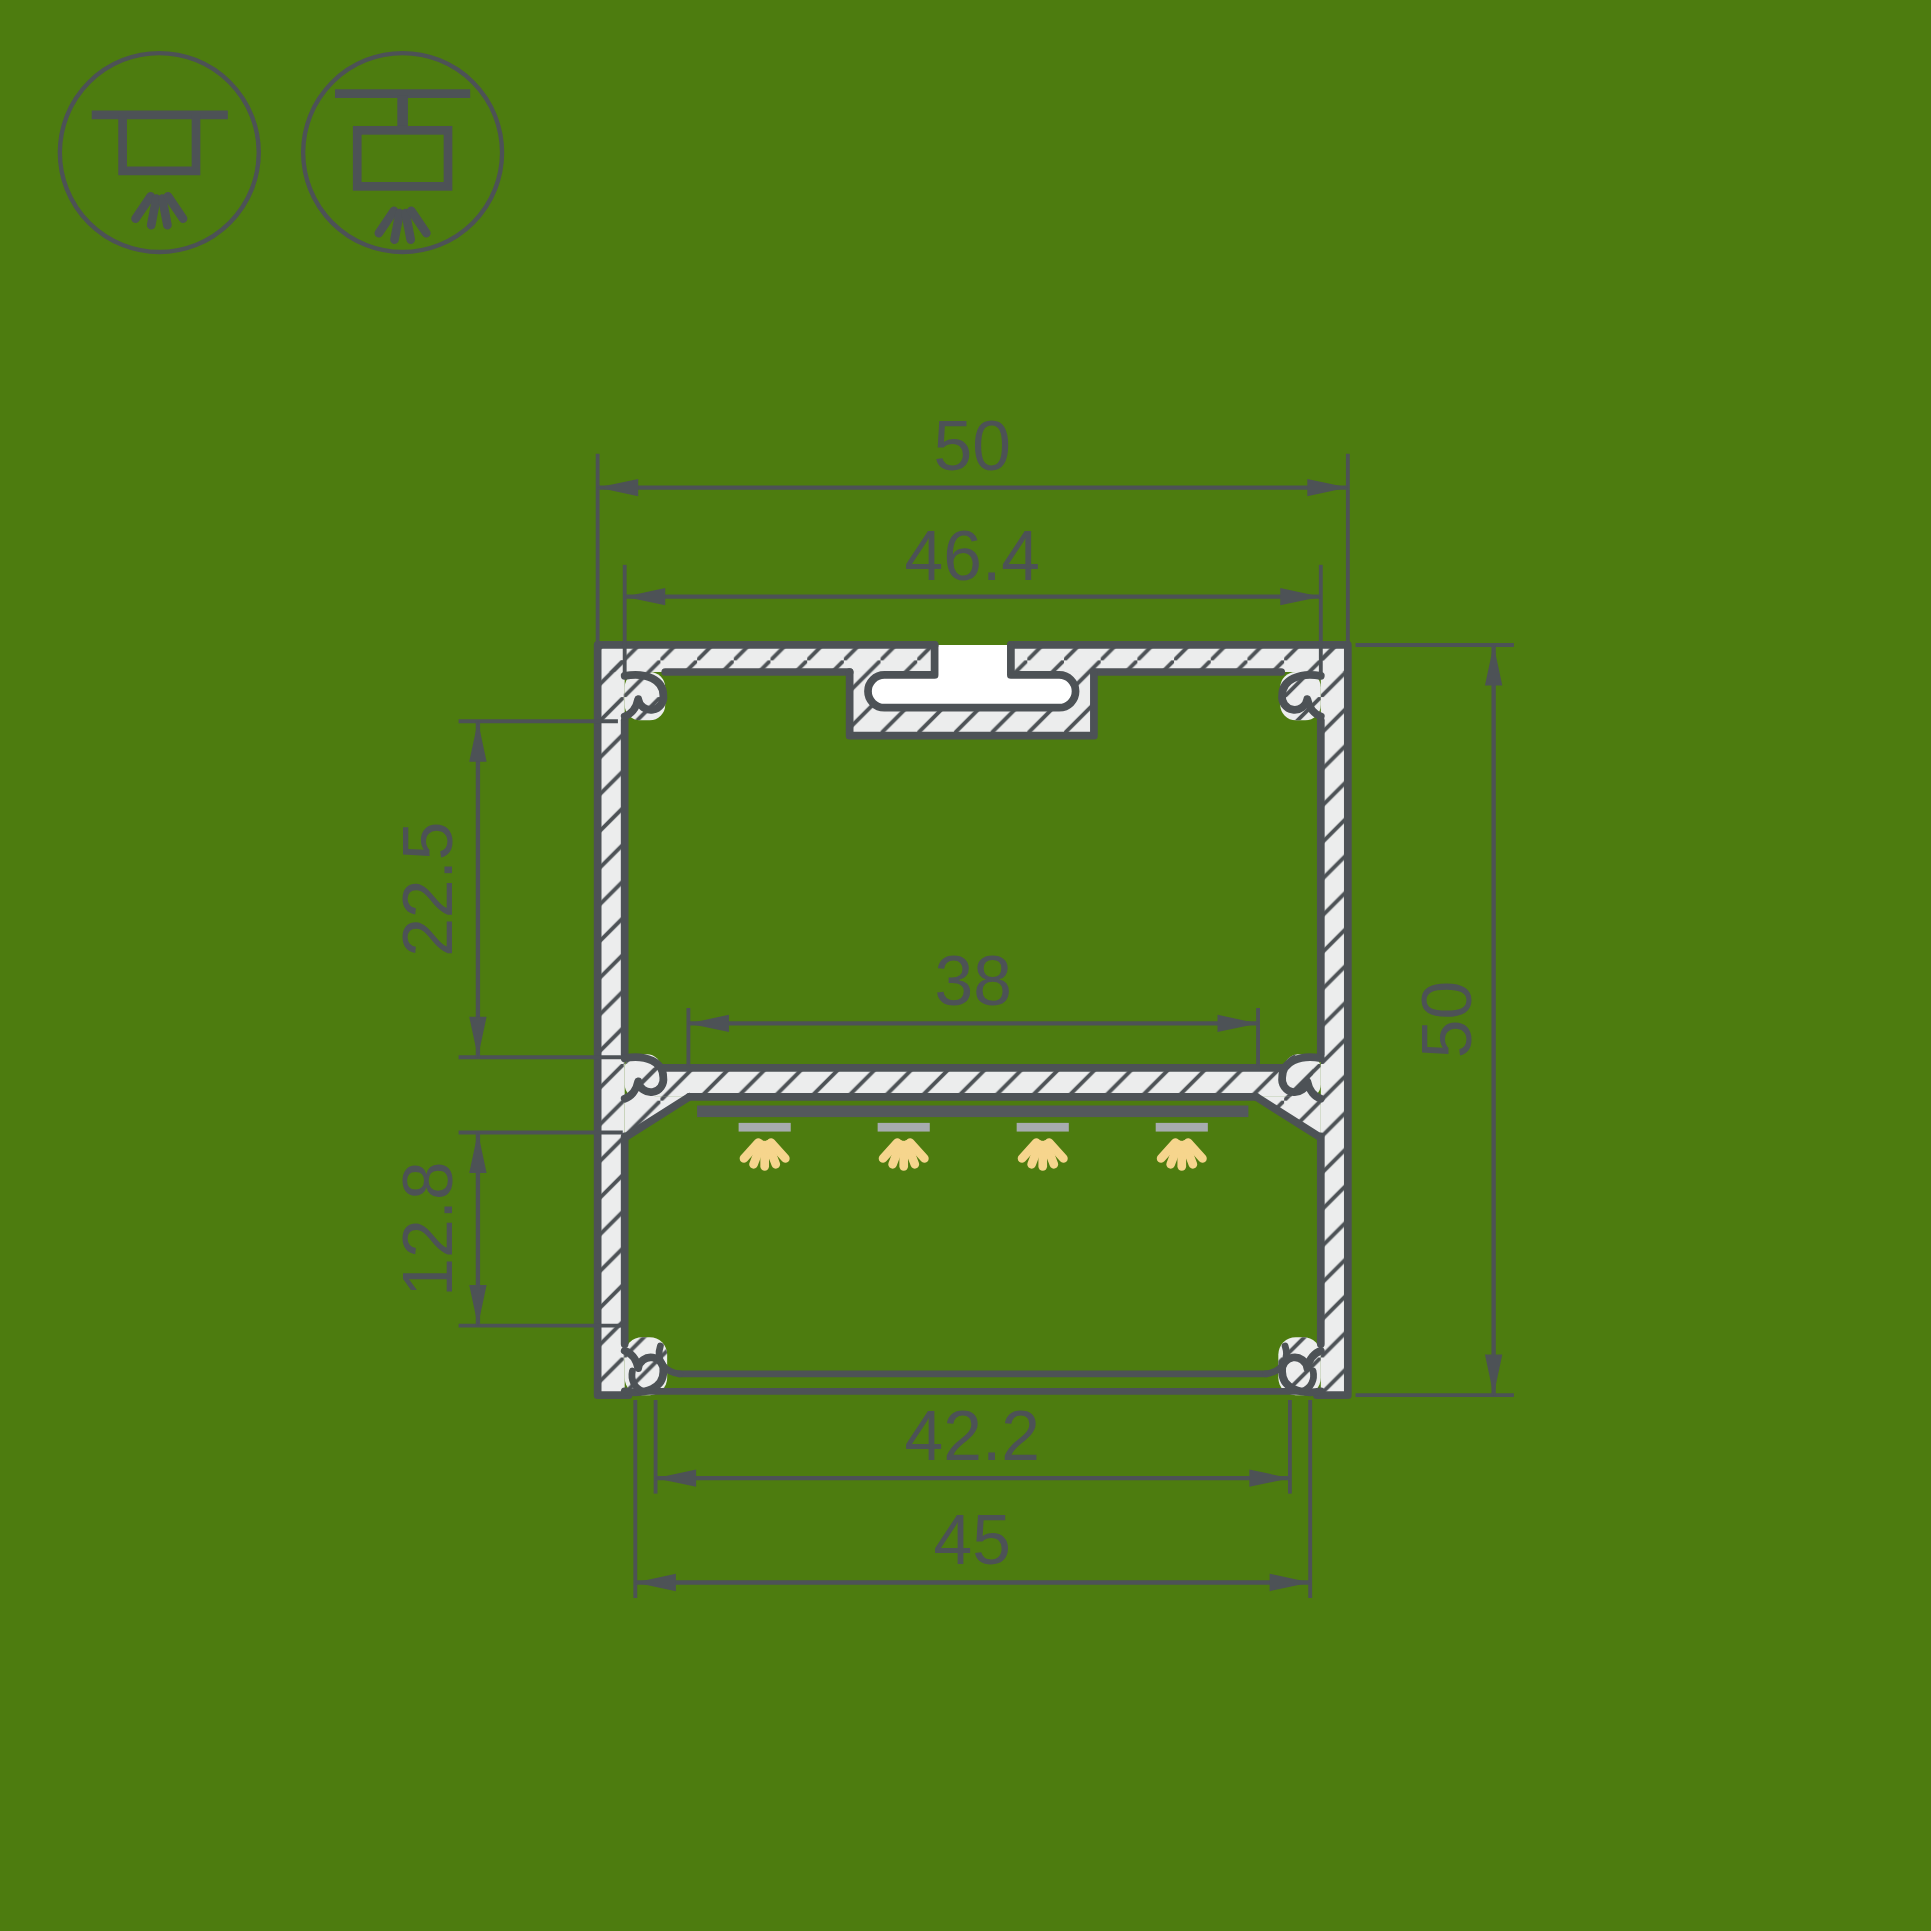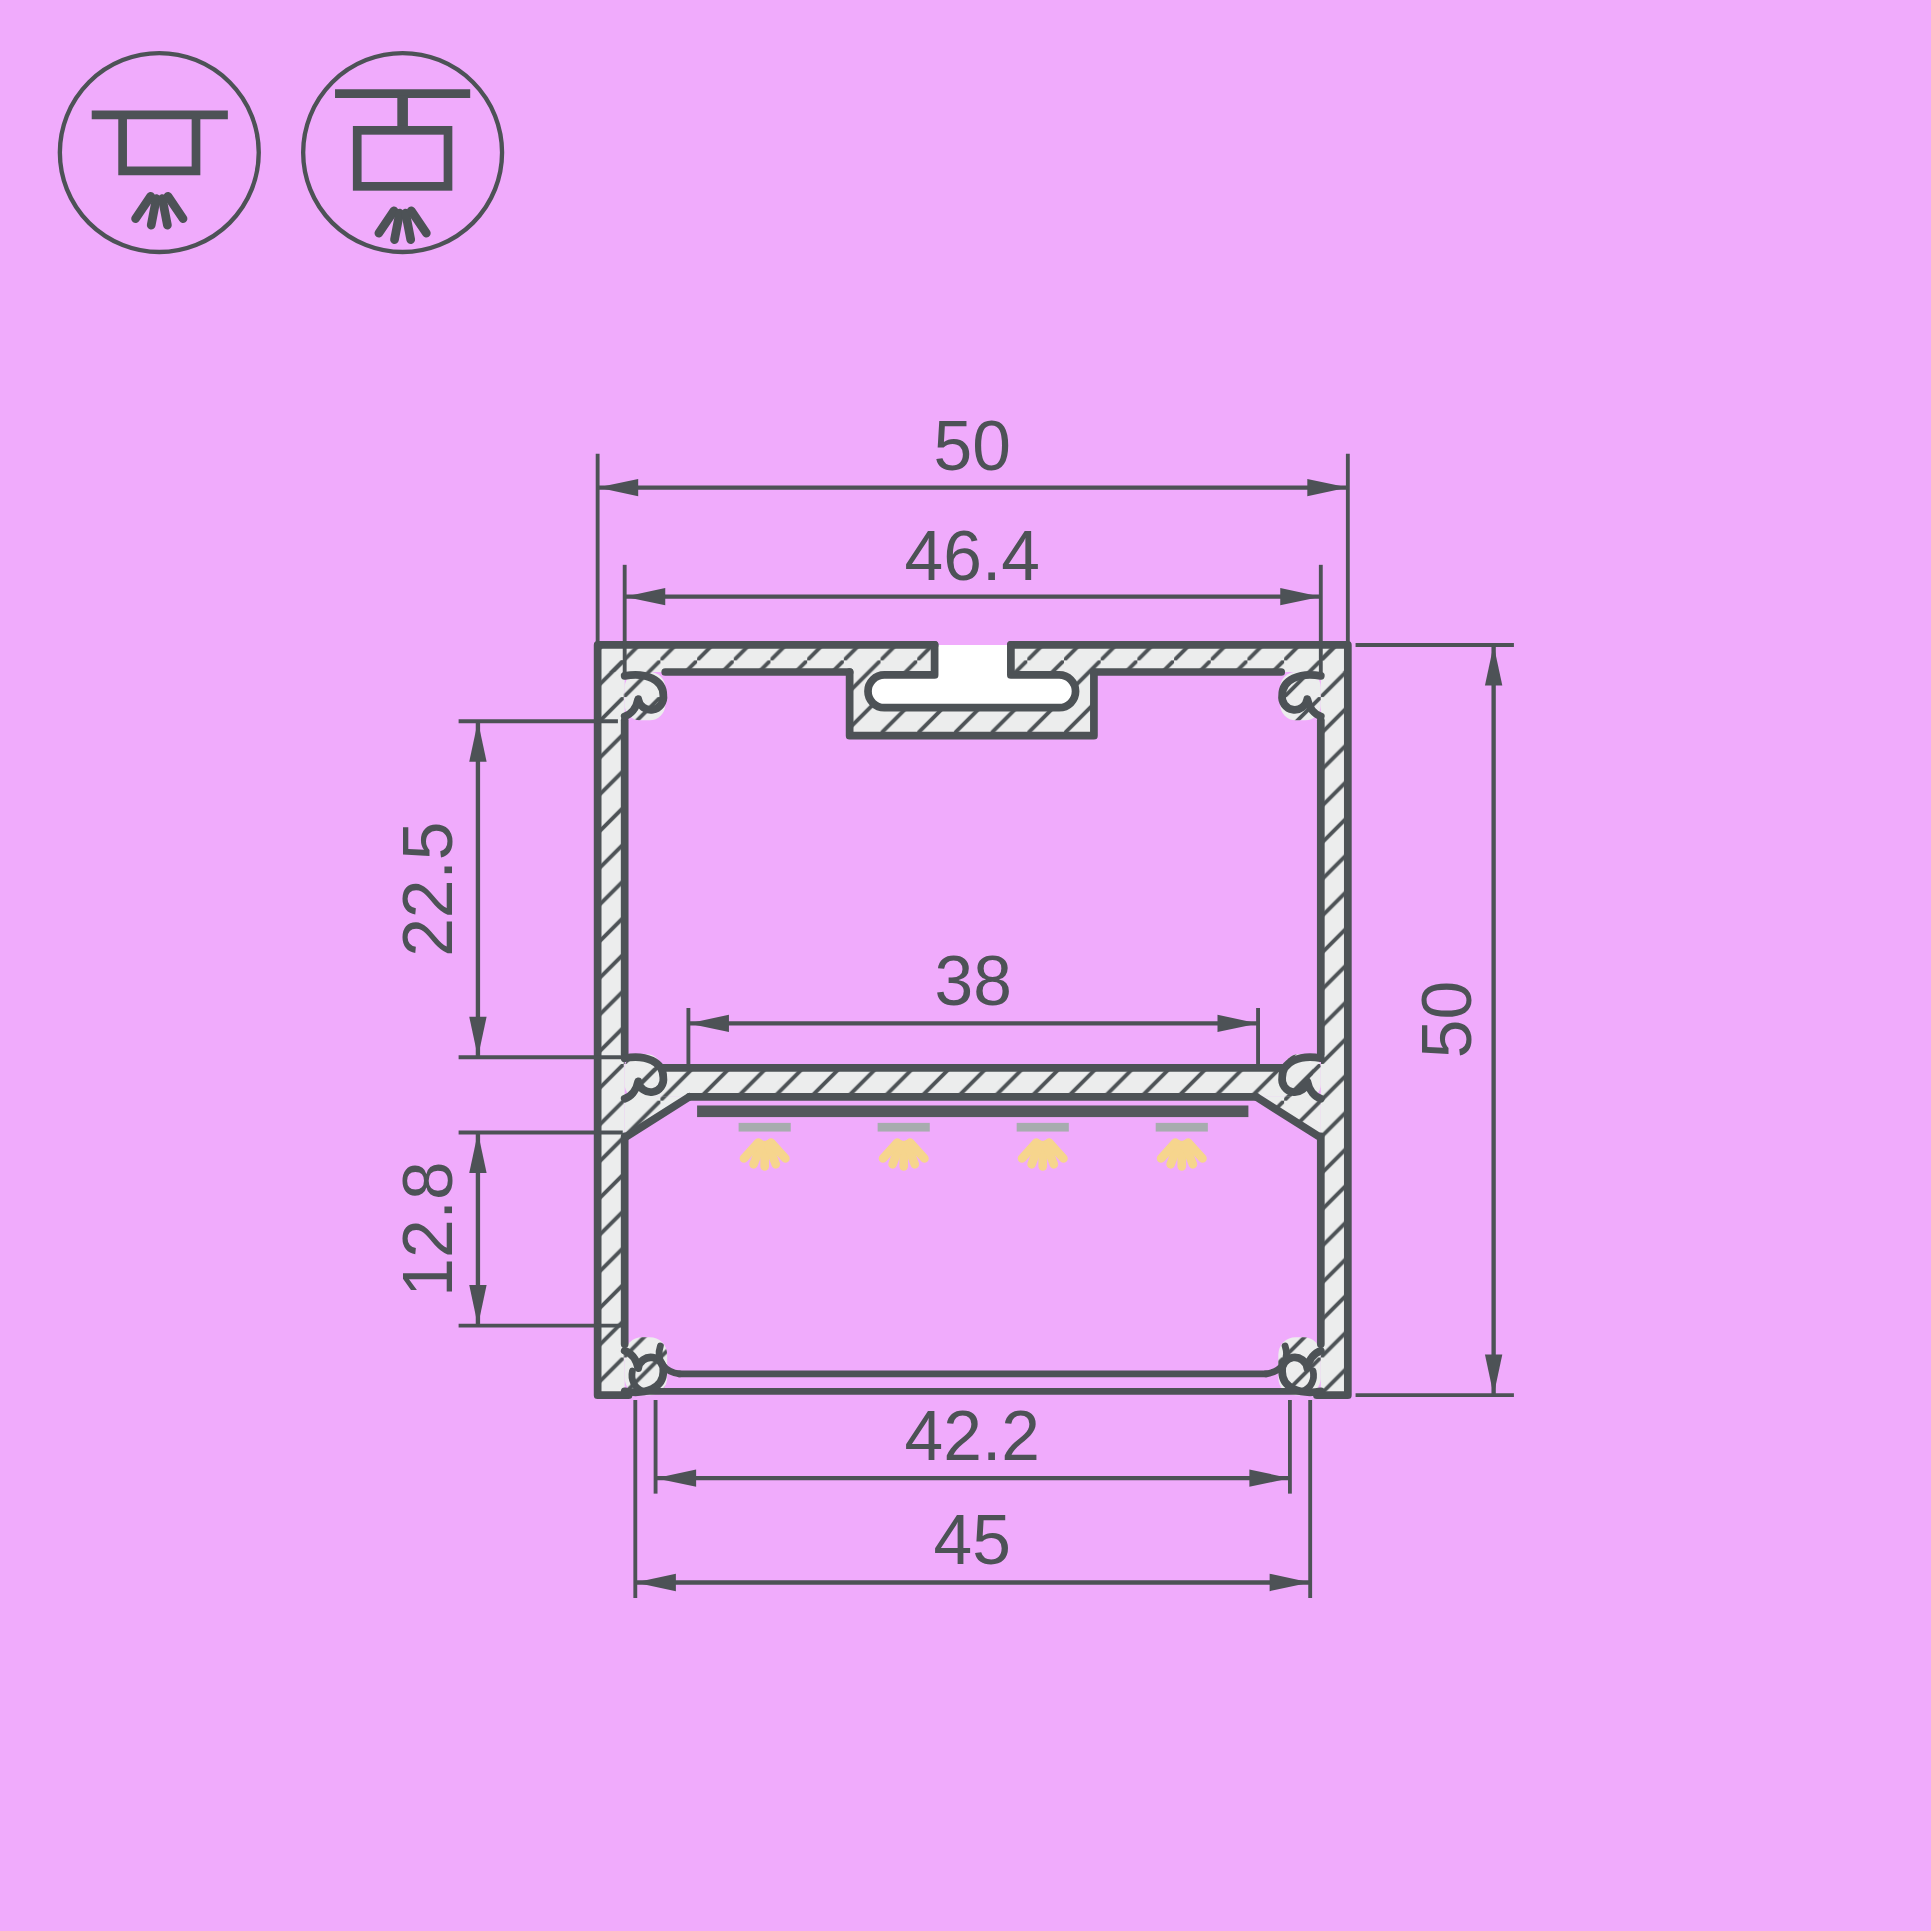--- a/index.html
+++ b/index.html
@@ -1,16 +1,16 @@
 <!DOCTYPE html>
 <html><head>
 <meta charset="utf-8">
 <style>
   html,body{margin:0;padding:0;background:#ffffff;}
-  .stage{width:1931px;height:1931px;position:relative;background:#f0abfc;overflow:hidden;
+  .stage{width:1931px;height:1931px;position:relative;background:#4d7c0f;overflow:hidden;
          font-family:"Liberation Sans","DejaVu Sans",sans-serif;}
   svg{display:block;}
   text{font-family:"Liberation Sans","DejaVu Sans",sans-serif;font-size:72px;fill:#4d5256;}
   .metal-base{fill:#eceded;}
   .metal-hatch{fill:url(#hatch);}
   .ol{stroke:#4d5256;stroke-width:8;fill:none;stroke-linejoin:round;stroke-linecap:round;}
   .thin{stroke:#4d5256;stroke-width:4;fill:none;}
   .dim{stroke:#4d5256;stroke-width:4.5;fill:none;}
   .arrow{fill:#4d5256;stroke:none;}
   .icon-stroke{stroke:#4d5256;fill:none;}

